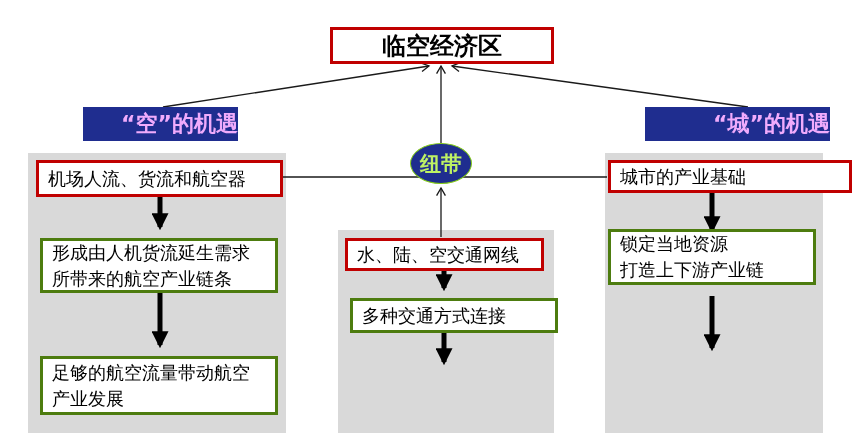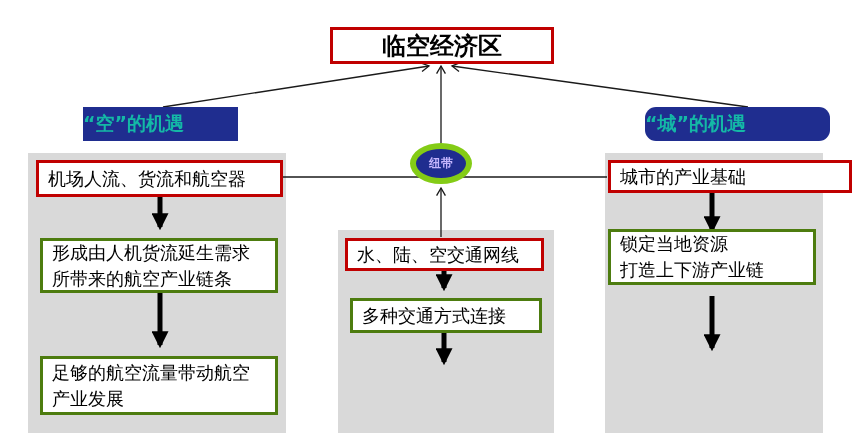--- a/index.html
+++ b/index.html
@@ -16,27 +16,27 @@
     padding:2px 6px 2px 9px;justify-content:flex-start;text-align:left;
   }
   .node.red{border:3px solid #c00000;}
   .node.black{border:3px solid #4d7c0f;}
   .title-box{
     z-index:3;background:#ffffff;border:3px solid #c00000;
     display:flex;align-items:center;justify-content:center;
     font-size:24px;font-weight:bold;
   }
   .blue-hdr{
-    z-index:3;background:#1f2d8f;color:#14b8a6;font-weight:bold;font-size:19px;
-    display:flex;align-items:center;justify-content:flex-start;
+    z-index:3;background:#1f2d8f;color:#f0abfc;font-weight:bold;font-size:22px;
+    display:flex;align-items:center;justify-content:flex-end;
   }
   .hub{
-    z-index:4;background:#1f2d8f;color:#c4b5fd;font-weight:bold;font-size:12px;
+    z-index:4;background:#1f2d8f;color:#bef264;font-weight:bold;font-size:21px;
     border-radius:50%;display:flex;align-items:center;justify-content:center;
-    border:6px solid #84cc16;
+    border:1px solid #84cc16;
   }
 </style>
 </head>
 <body>
 
 <div id="canvas">
 
   <div class="abs gray-col" style="left:28px;top:153px;width:258px;height:280px;"></div>
   <div class="abs gray-col" style="left:338px;top:230px;width:216px;height:203px;"></div>
   <div class="abs gray-col" style="left:605px;top:153px;width:218px;height:280px;"></div>
@@ -69,21 +69,21 @@
     <line x1="712" y1="296" x2="712" y2="348" stroke="#000" stroke-width="5" marker-end="url(#thick-head)"></line>
   </svg>
 
   <div class="abs title-box" style="left:330px;top:27px;width:224px;height:37px;">
     <span>临空经济区</span>
   </div>
 
   <div class="abs blue-hdr" style="left:83px;top:107px;width:155px;height:34px;">
     <span>“空”的机遇</span>
   </div>
-  <div class="abs blue-hdr" style="left:645px;top:107px;width:185px;height:34px;border-radius:11px;">
+  <div class="abs blue-hdr" style="left:645px;top:107px;width:185px;height:34px;">
     <span>“城”的机遇</span>
   </div>
 
   <div class="abs hub" style="left:410px;top:143px;width:62px;height:41px;">
     <span>纽带</span>
   </div>
 
   <div class="abs node red" style="left:36px;top:160px;width:247px;height:37px;">
     <span>机场人流、货流和航空器</span>
   </div>
@@ -92,21 +92,21 @@
 所带来的航空产业链条</span>
   </div>
   <div class="abs node red" style="left:345px;top:238px;width:199px;height:33px;">
     <span>水、陆、空交通网线</span>
   </div>
 
   <div class="abs node black" style="left:40px;top:356px;width:238px;height:59px;">
     <span>足够的航空流量带动航空
 产业发展</span>
   </div>
-  <div class="abs node black" style="left:350px;top:298px;width:192px;height:35px;">
+  <div class="abs node black" style="left:350px;top:298px;width:208px;height:35px;">
     <span>多种交通方式连接</span>
   </div>
 
   <div class="abs node red" style="left:608px;top:160px;width:244px;height:33px;">
     <span>城市的产业基础</span>
   </div>
   <div class="abs node black" style="left:608px;top:229px;width:208px;height:56px;">
     <span>锁定当地资源
 打造上下游产业链</span>
   </div>

